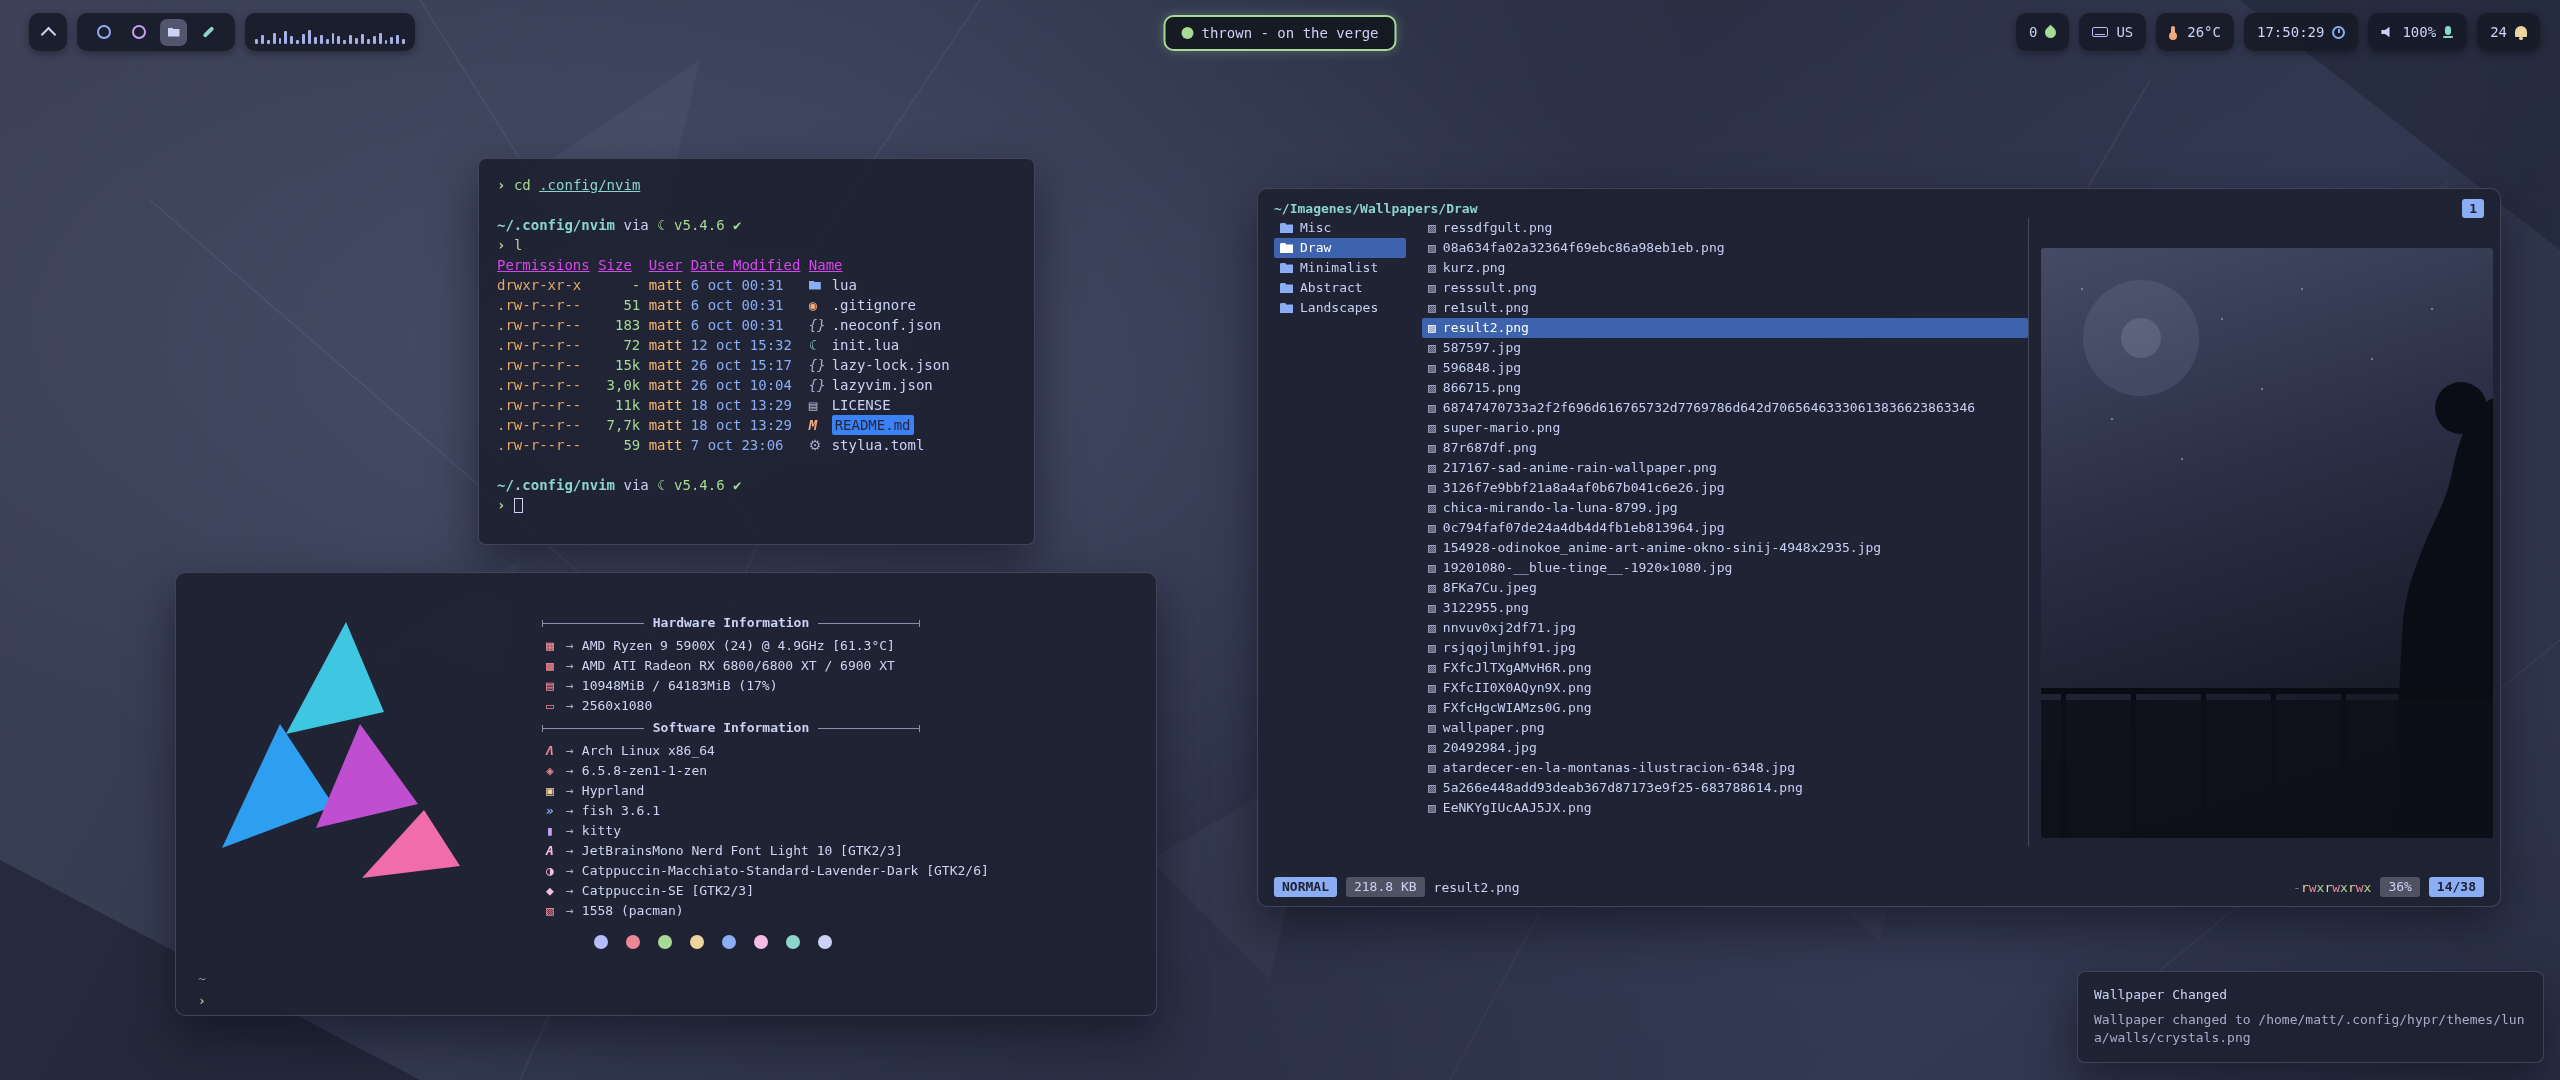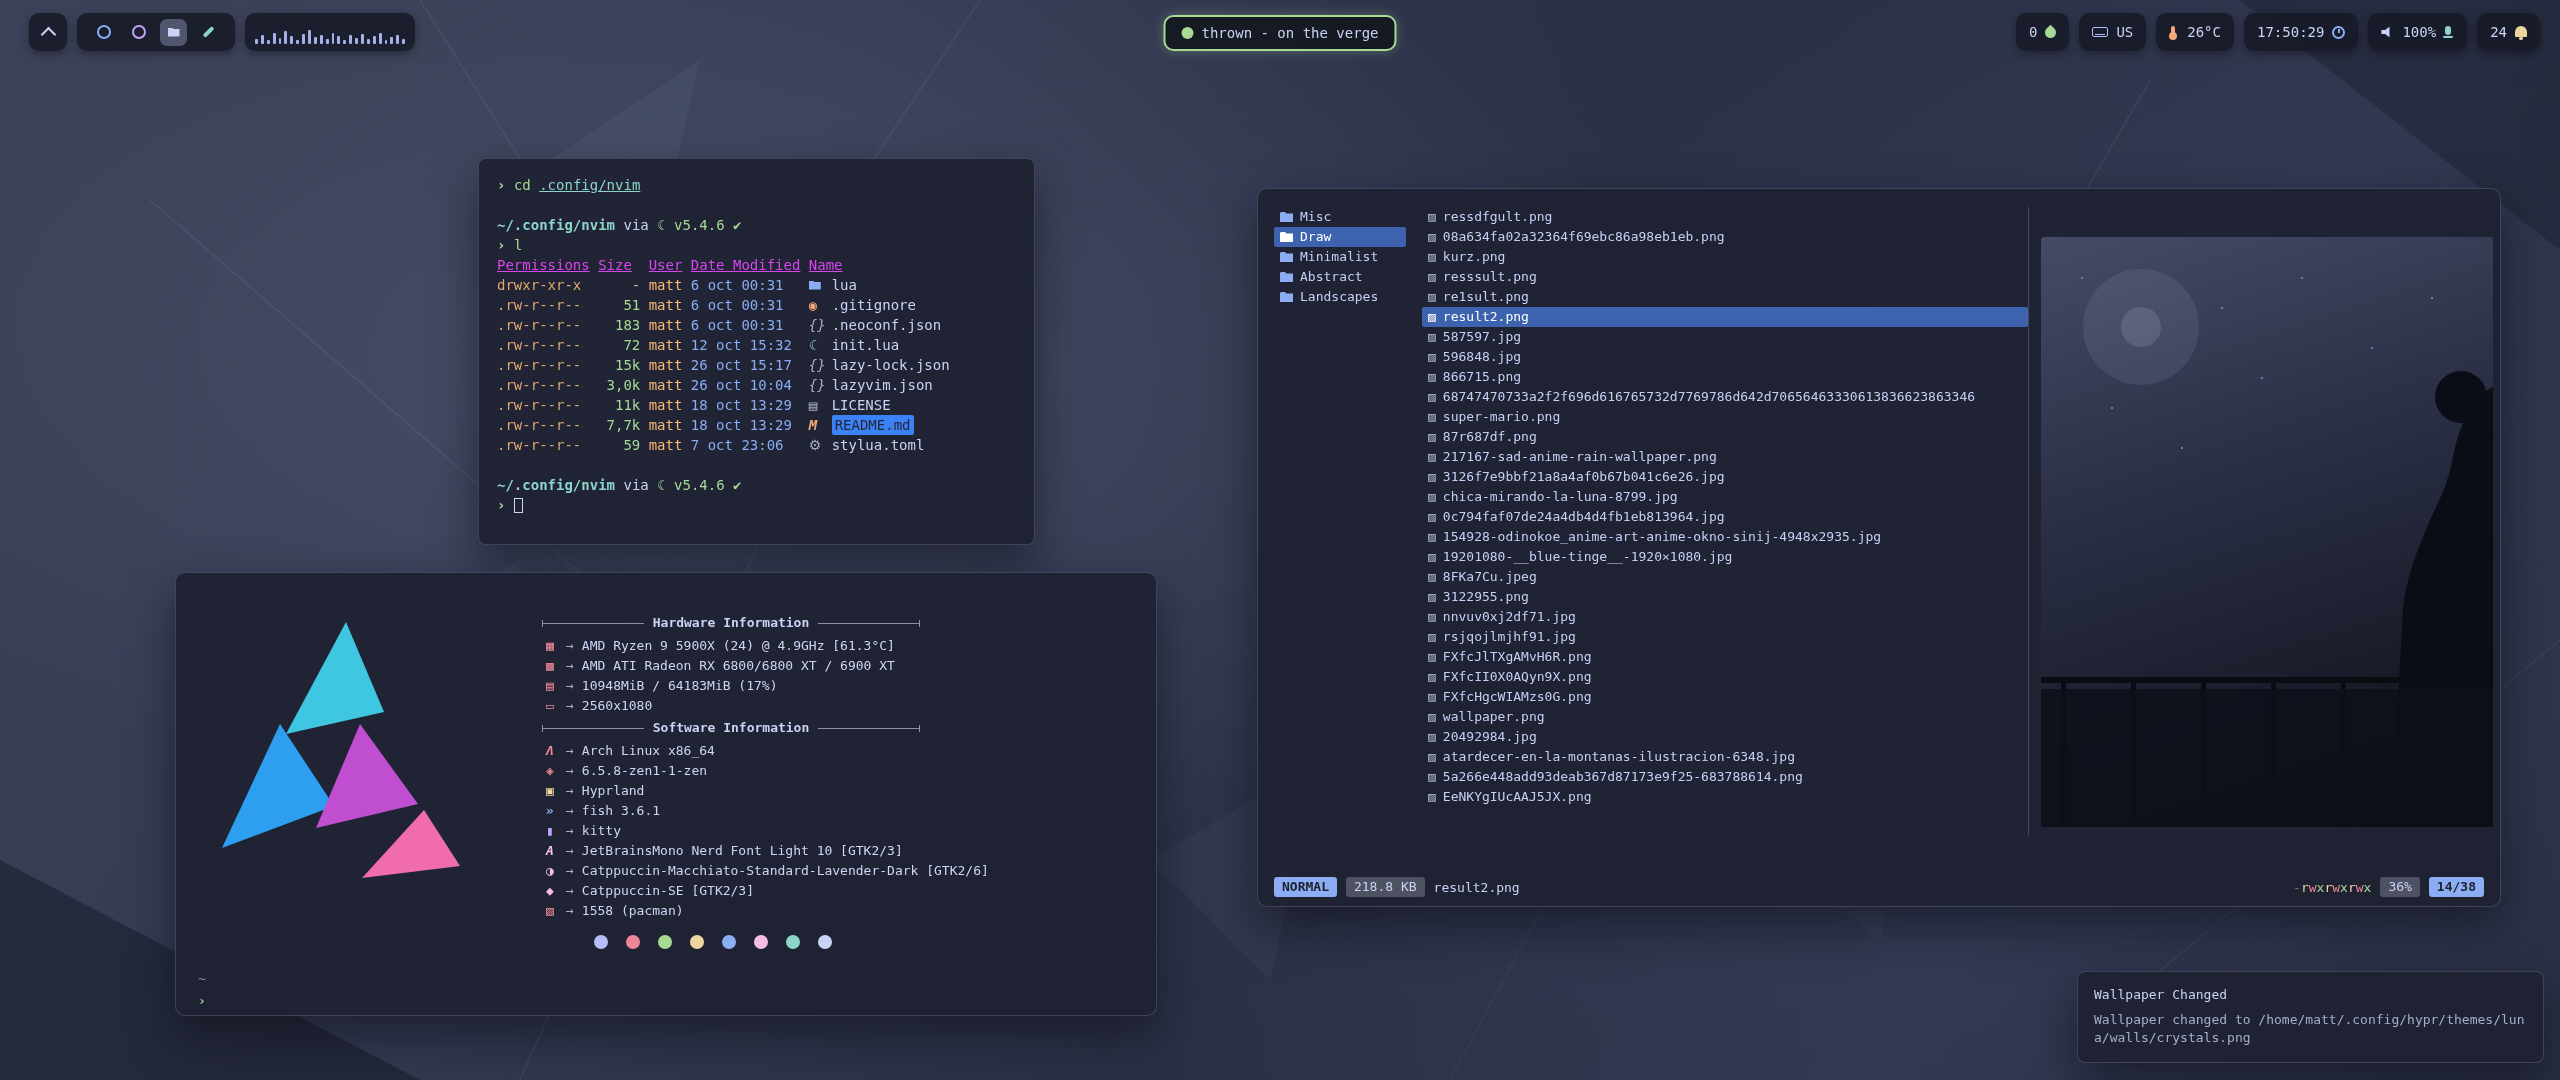--- a/index.html
+++ b/index.html
@@ -112,21 +112,21 @@
   .itext{color:#cdd6f4}
   .dots{display:flex;gap:18px;margin:14px 0 0 52px}
   .dots i{width:14px;height:14px;border-radius:50%;display:block}
   .fetch-tilde{position:absolute;left:22px;top:396px;color:#868da8}
   .fetch-prompt{position:absolute;left:22px;top:418px;color:#a6da95;font-weight:bold}
   
   .fm{left:1257px;top:188px;width:1244px;height:719px;padding:10px 16px;font-size:13px}
   .fm-top{display:flex;align-items:center}
   .fm-path{color:#8bd5ca;font-weight:bold}
   .fm-tab{margin-left:auto;background:#8aadf4;color:#1e2030;font-weight:bold;padding:0 7px;border-radius:3px;line-height:19px}
-  .fm-body{display:flex;margin-top:8px;height:628px}
+  .fm-body{display:flex;height:628px}
   .fm-side{width:132px;flex:none}
   .side-item{display:flex;align-items:center;gap:7px;height:20px;line-height:20px;padding:0 6px;border-radius:2px;color:#c6d0f5;white-space:nowrap}
   .side-item[data-selected="true"]{background:#3d63ae;color:#ffffff}
   .folder-glyph{display:inline-block;width:13px;height:10px;background:currentColor;flex:none;
       clip-path:polygon(0% 100%,0% 12%,6% 0%,40% 0%,48% 16%,100% 16%,100% 100%);color:#8aadf4}
   .side-item[data-selected="true"] .folder-glyph{color:#ffffff}
   .fm-files{width:606px;flex:none;margin-left:16px;overflow:hidden}
   .file-item{display:flex;align-items:center;gap:7px;height:20px;line-height:20px;padding:0 6px;color:#c6d0f5;white-space:nowrap;border-radius:2px}
   .file-item[data-selected="true"]{background:#3d63ae;color:#ffffff}
   .img-glyph{color:#a6adc8;flex:none}
@@ -507,20 +507,24 @@
             <i style="background: rgb(139, 213, 202);"></i>
             <i style="background: rgb(202, 211, 245);"></i>
           </div>
       </div>
     </div>
     <span class="fetch-tilde">~</span>
     <span class="fetch-prompt">›</span>
   </section>
 
   <section class="win fm">
+    <div class="fm-top">
+      <span class="fm-path">~/Imagenes/Wallpapers/Draw</span>
+      <span class="fm-tab">1</span>
+    </div>
     <div class="fm-body">
       <div class="fm-side">
 
           <div class="side-item" data-selected="false">
             <i class="folder-glyph"></i>
             <span>Misc</span>
           </div>
 
           <div class="side-item" data-selected="true">
             <i class="folder-glyph"></i>

